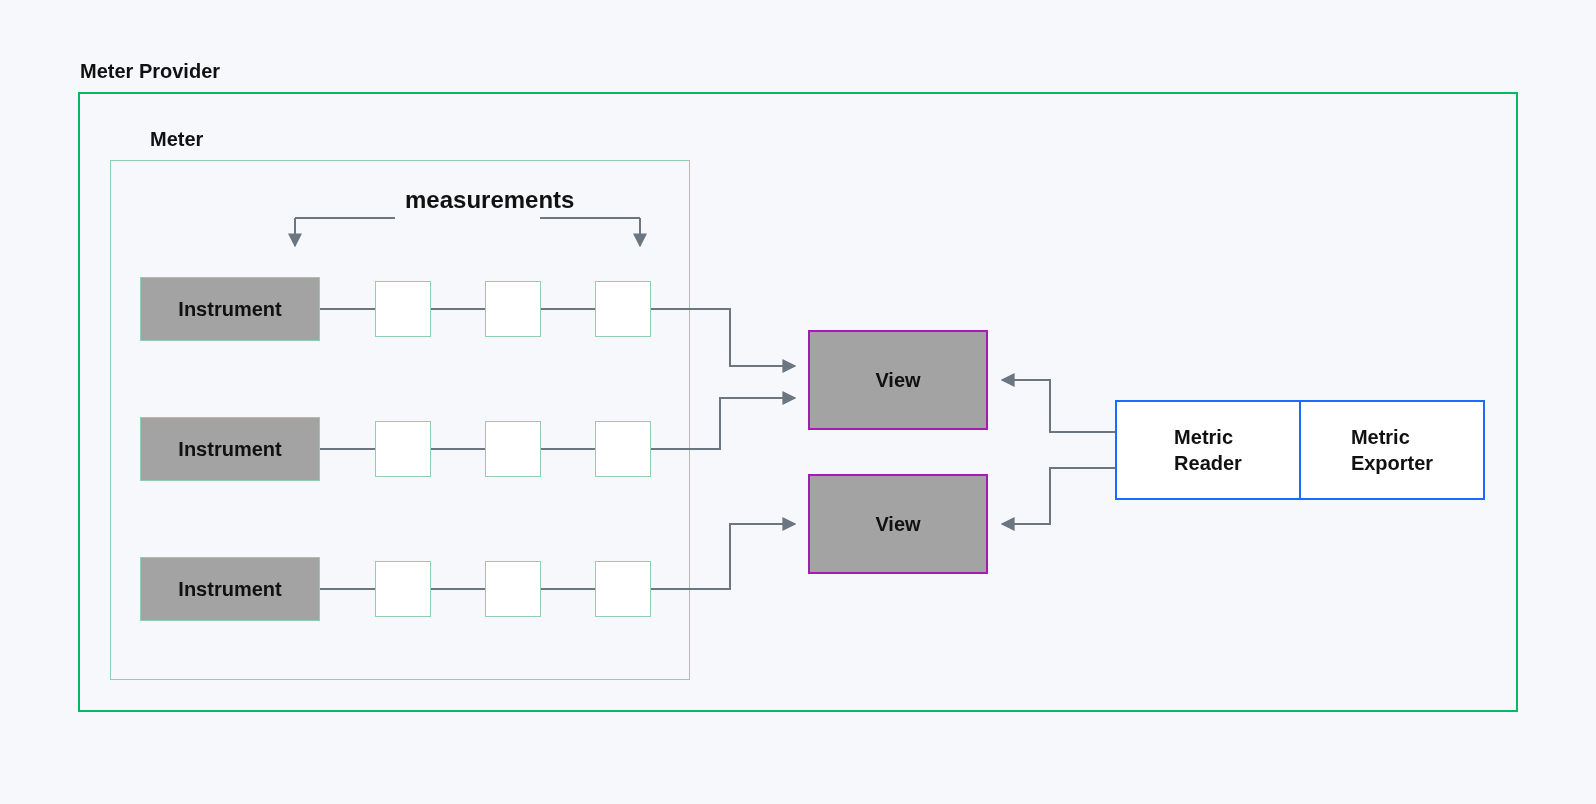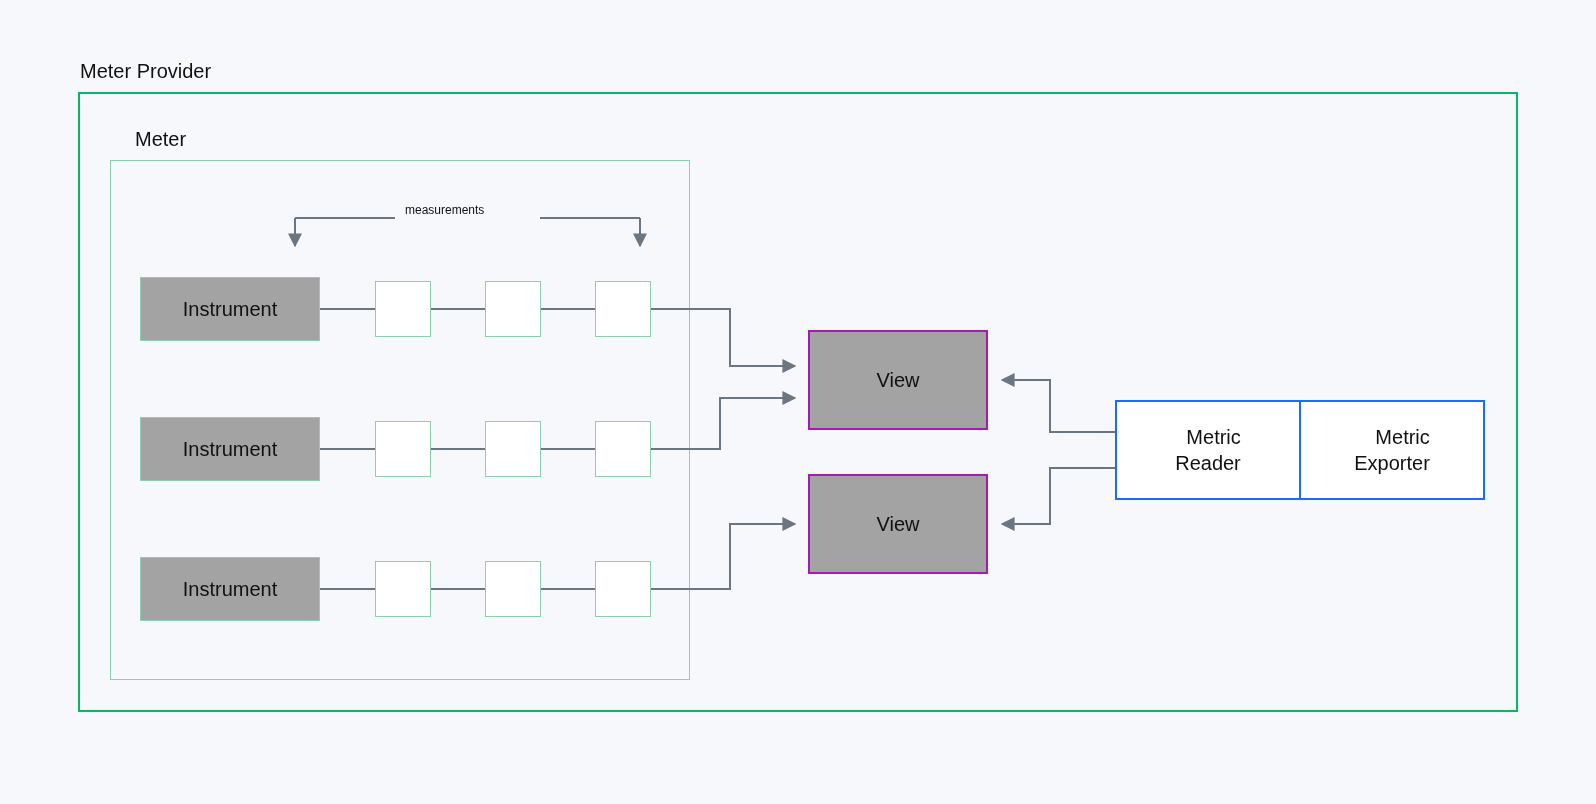--- a/index.html
+++ b/index.html
@@ -3,41 +3,41 @@
 <meta charset="utf-8">
 <style>
   * { box-sizing: border-box; }
   html, body {
     margin: 0; padding: 0;
     width: 1596px; height: 804px;
     background: #f6f8fc;
     font-family: -apple-system, BlinkMacSystemFont, "Segoe UI", Arial, sans-serif;
     color: #111;
   }
-  .canvas { position: relative; width: 1596px; height: 804px; }
+  .canvas { position: relative; width: 1596px; height: 804px; font-weight: bold; }
   .label { position: absolute; font-size: 20px; color: #111; }
   .box { position: absolute; background: #a3a3a3; display:flex; align-items:center; justify-content:center; font-size: 20px; }
   .provider-border { position:absolute; border: 2px solid #06b85f; }
   .meter-border { position:absolute; border: 1.5px solid #8fcfb0; }
   .instrument { border: 1.5px solid #8fcfb0; }
   .sq { position:absolute; width:56px; height:56px; background:#fff; border:1.5px solid #8fcfb0; }
   .view { border: 2px solid #a21caf; }
   .reader-exporter { position:absolute; border:2px solid #1a6bff; background:#fff; display:flex; }
-  .reader-exporter .half { flex:1; display:flex; align-items:center; justify-content:center; text-align:right; font-size:20px; line-height:1.3; }
+  .reader-exporter .half { flex:1; display:flex; align-items:center; justify-content:center; text-align:left; font-size:20px; line-height:1.3; }
   .reader-exporter .divider { width:0; border-left:2px solid #1a6bff; }
   svg.wires { position:absolute; left:0; top:0; width:1596px; height:804px; pointer-events:none; }
 </style>
 </head>
 <body>
 
 <div class="canvas">
 
   <div class="label" style="left:80px; top:60px;">Meter Provider</div>
-  <div class="label" style="left:135px; top:128px;">Meter</div>
-  <div class="label" style="left:405px; top:186px; font-size:12px;margin-top:17px;">measurements</div>
+  <div class="label" style="left:150px; top:128px;">Meter</div>
+  <div class="label" style="left:405px; top:186px; font-size:24px;">measurements</div>
 
   <div class="provider-border" style="left:78px; top:92px; width:1440px; height:620px;"></div>
 
   <div class="meter-border" style="left:110px; top:160px; width:580px; height:520px;"></div>
 
   <div class="box instrument" style="left:140px; top:277px; width:180px; height:64px;">Instrument</div>
   <div class="sq" style="left:375px; top:281px;"></div>
   <div class="sq" style="left:485px; top:281px;"></div>
   <div class="sq" style="left:595px; top:281px;"></div>
 

